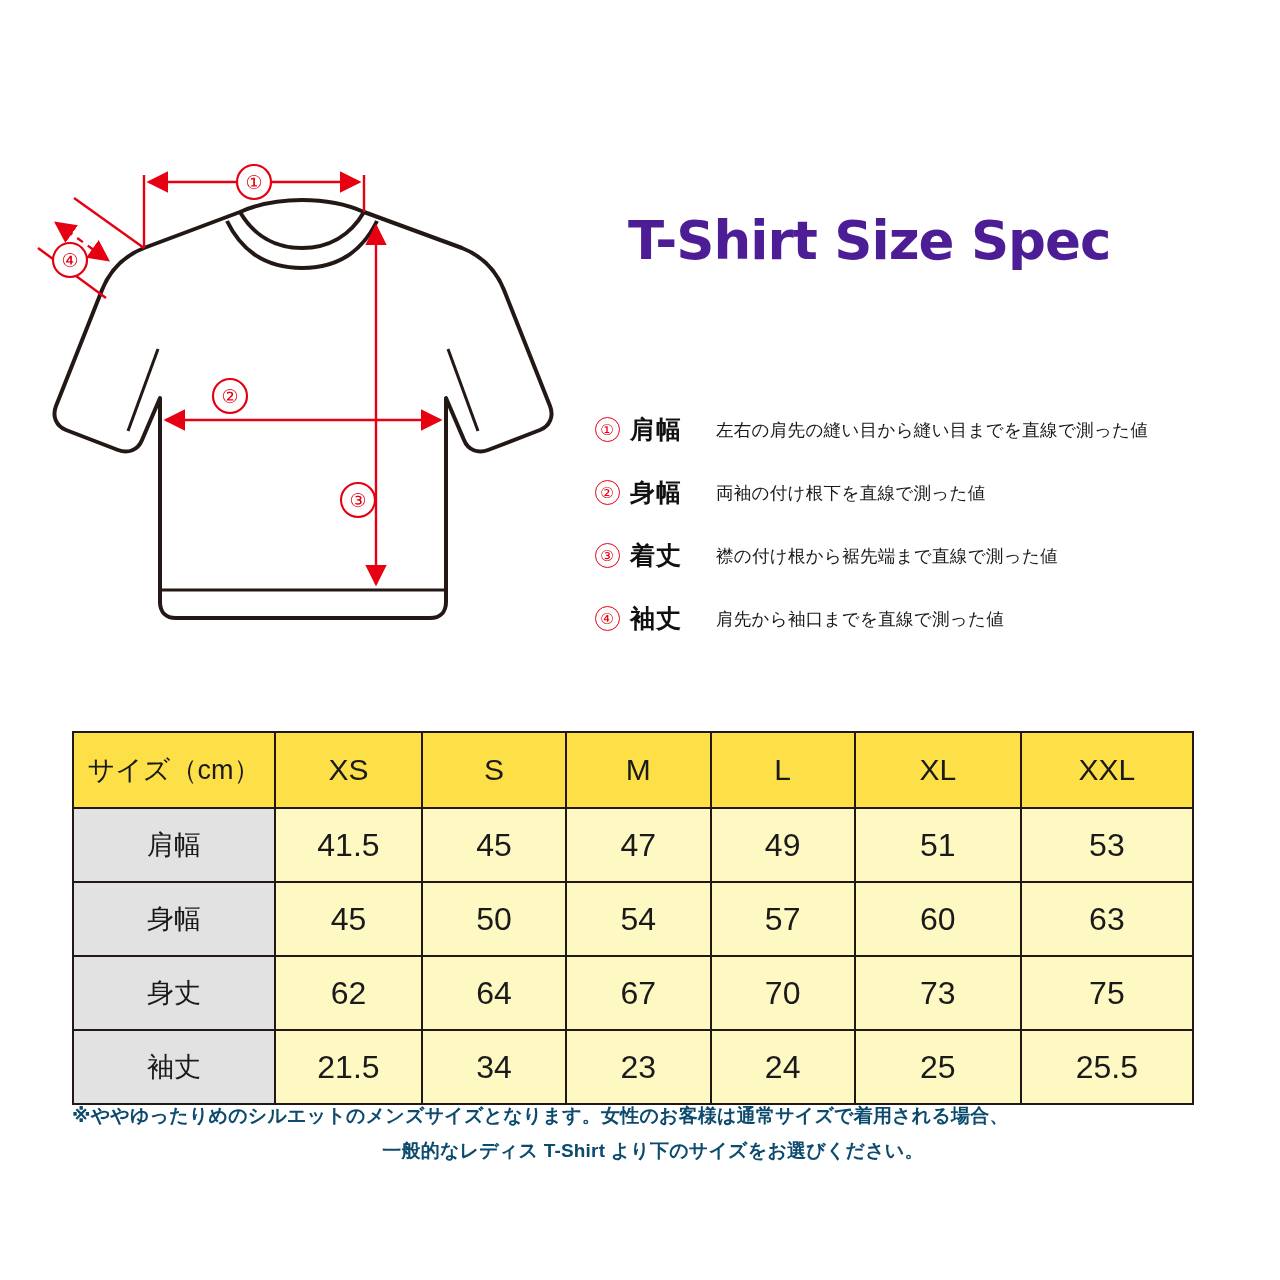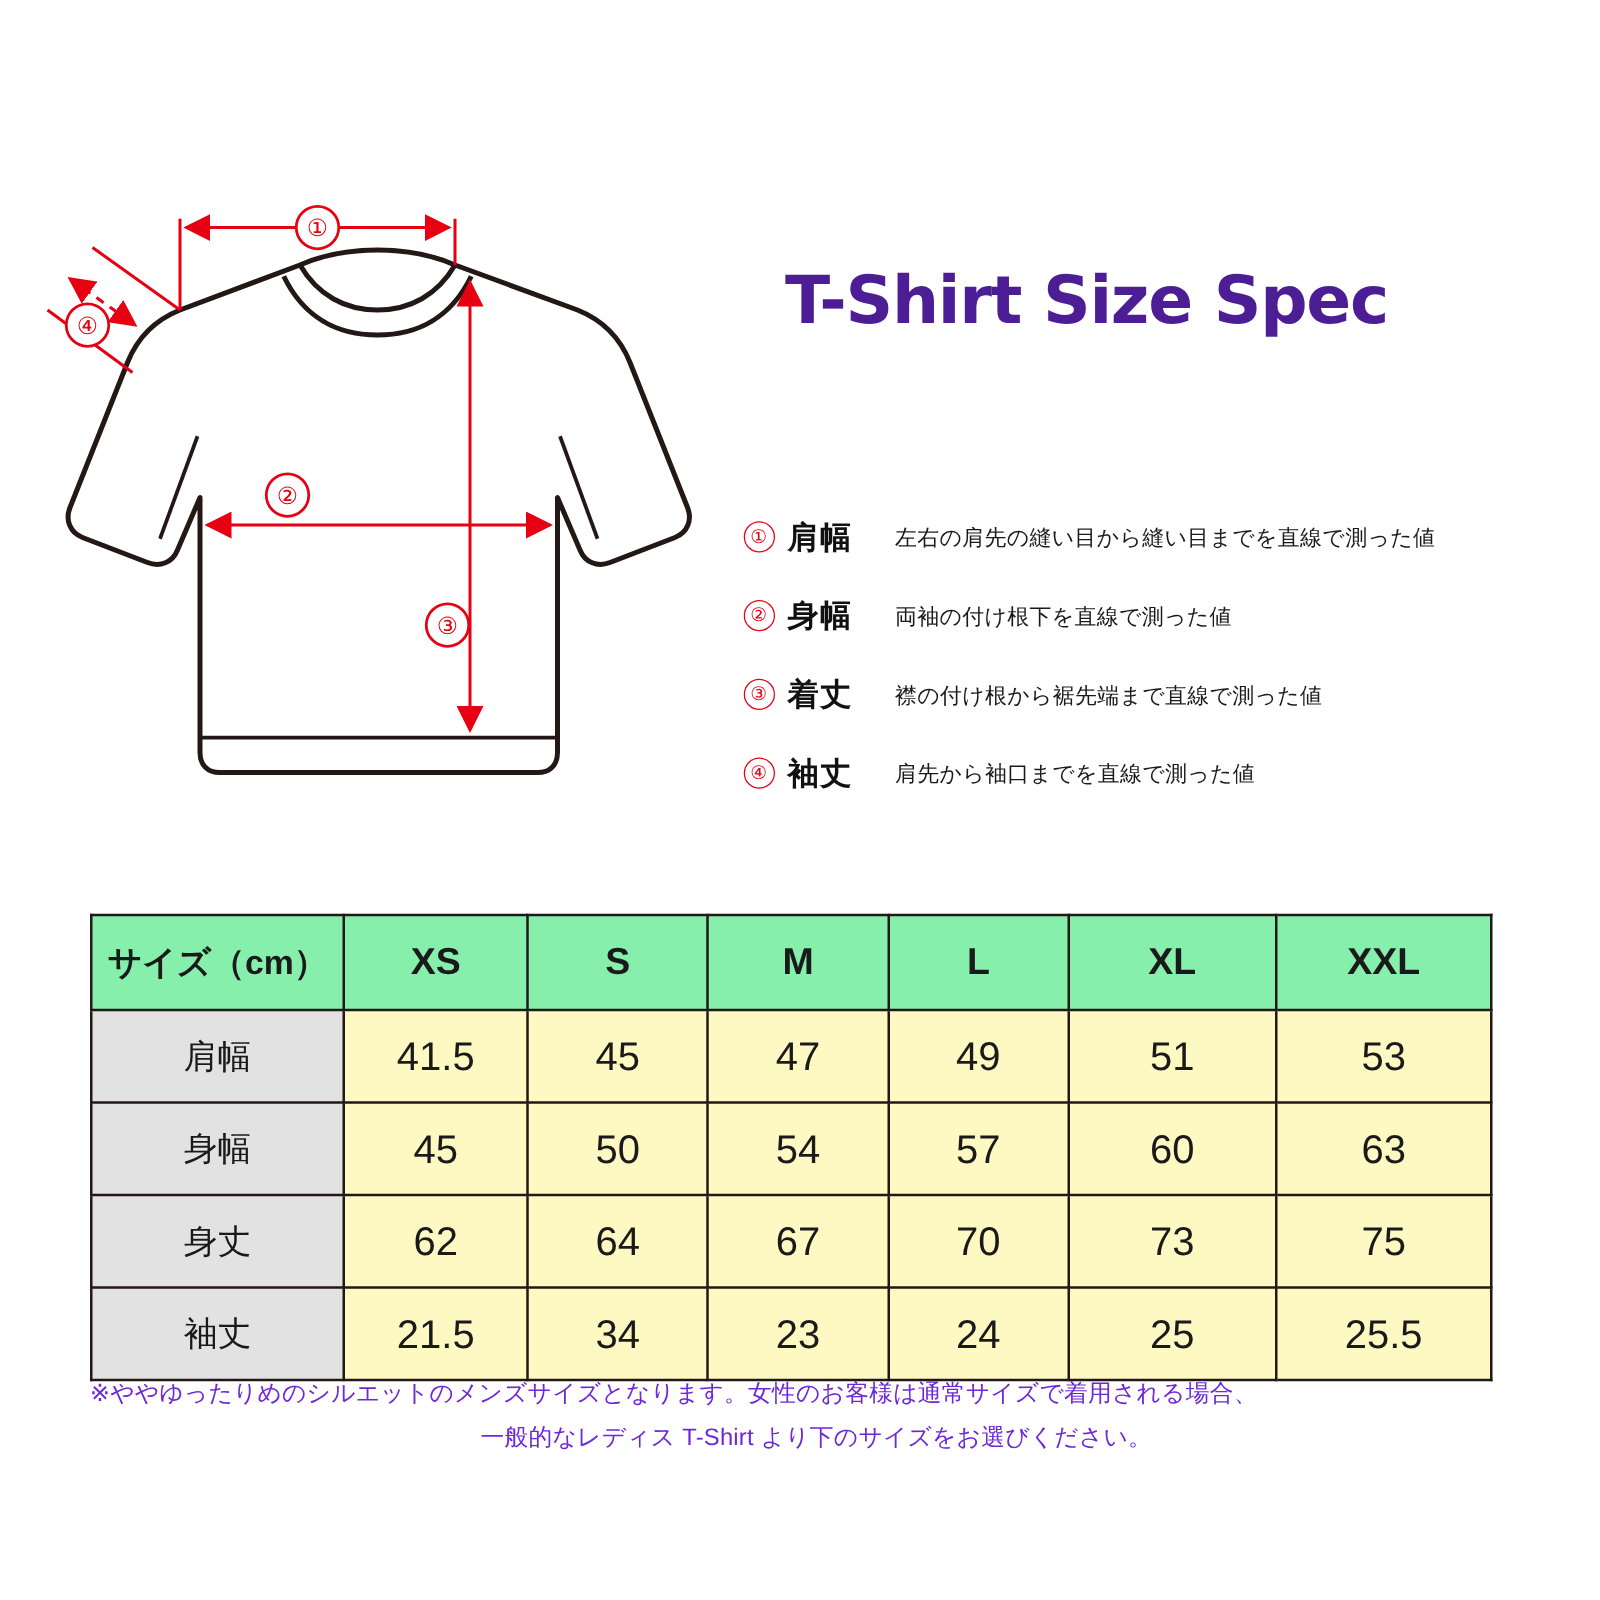--- a/index.html
+++ b/index.html
@@ -107,22 +107,21 @@
   }
   .size-table td, .size-table th {
     border: 2px solid #231815;
     text-align: center;
     font-weight: normal;
     color: #1a1a1a;
   }
   .size-table thead th {
     height: 72px;
     font-size: 30px;
-    background: #86efac;
-    font-weight: bold;
+    background: #fde047;
   }
   .size-table thead th.size-label {
     font-size: 27px;
   }
   .size-table tbody td {
     height: 70px;
     font-size: 32px;
     background: #fef9c3;
   }
   .size-table tbody td.row-head {
@@ -138,22 +137,23 @@
   .col-xxl{ width: 180px; }
 
   
   .footnote {
     position: absolute;
     left: 72px;
     top: 1098px;
     width: 1140px;
     font-size: 19px;
     line-height: 1.85;
-    color: #6d28d9;
+    color: #0c4a6e;
     letter-spacing: 0.2px;
+    font-weight: bold;
   }
   .footnote .line2 {
     padding-left: 22px;
     text-align: center;
   }
 </style>
 </head>
 <body>
 
 <div class="top-area">

